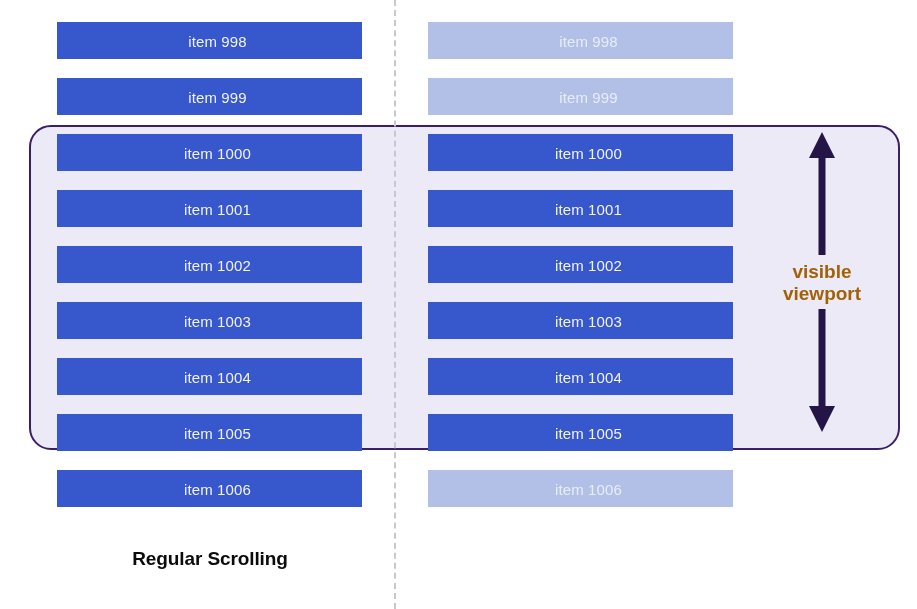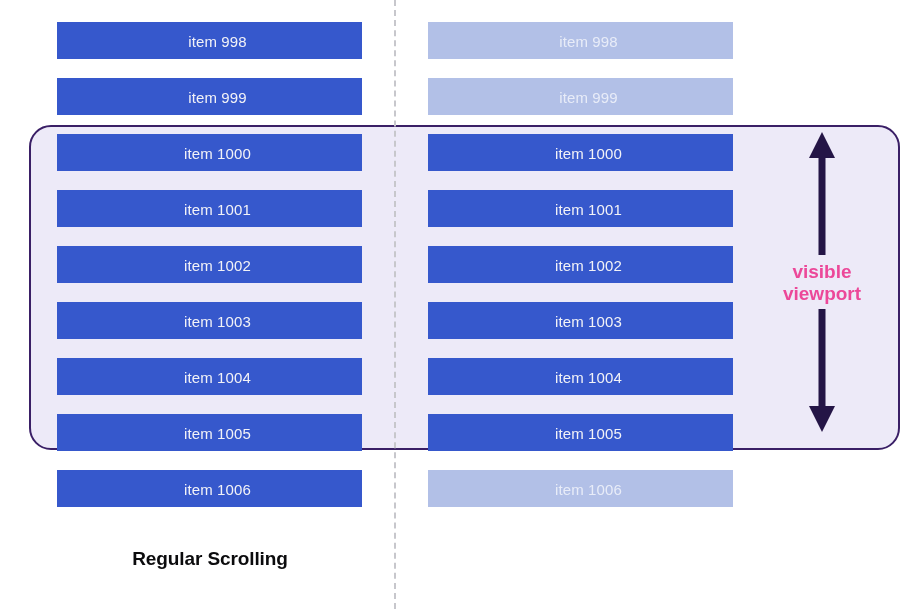--- a/index.html
+++ b/index.html
@@ -88,21 +88,21 @@
     flex-direction: column;
     align-items: center;
     justify-content: flex-start;
   }
   .arrow-svg {
     display: block;
   }
   .viewport-label {
     font-size: 19px;
     font-weight: bold;
-    color: #ec4899;
+    color: #a16207;
     text-align: center;
     line-height: 1.15;
     margin: 6px 0 4px 0;
     white-space: pre-line;
   }
 
   
   .caption {
     position: absolute;
     top: 548px;

